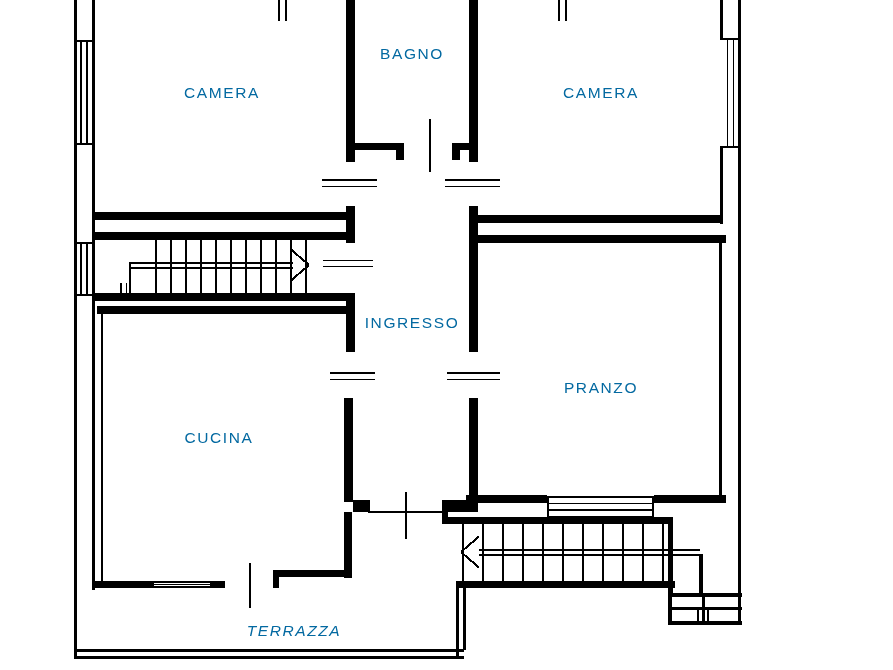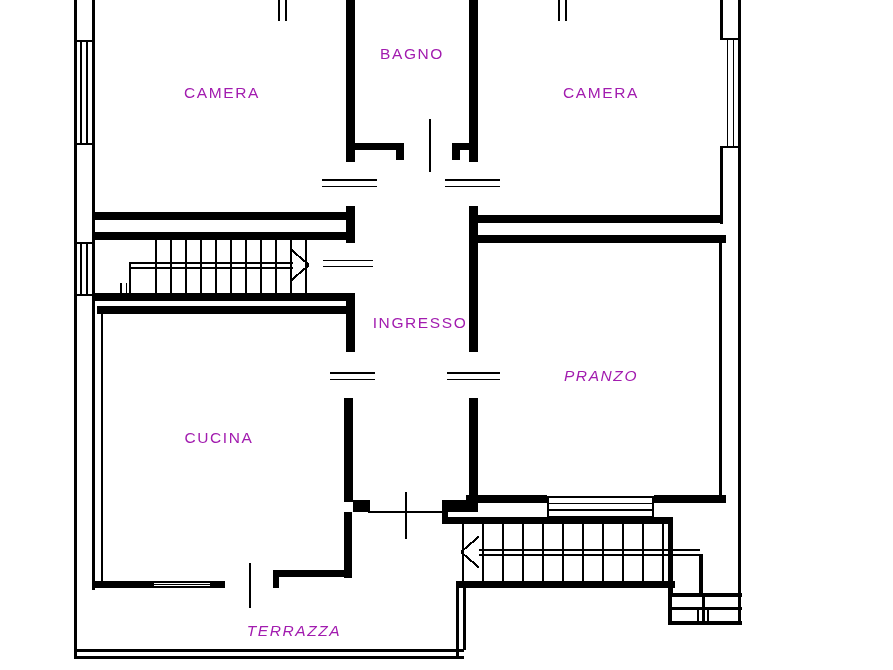--- a/index.html
+++ b/index.html
@@ -12,21 +12,21 @@
   }
   .plan-svg { position:absolute; left:0; top:0; }
   .plan-svg rect { fill:#000000; }
   .plan-svg line { stroke:#000000; }
   .room-label {
     position:absolute;
     transform:translate(-50%,-50%);
     font-size:15.5px;
     line-height:1;
     letter-spacing:1.6px;
-    color:#a21caf;
+    color:#0369a1;
     white-space:nowrap;
   }
 </style>
 </head>
 <body>
 
 <div class="canvas">
 
   <svg class="plan-svg" width="893" height="670" viewBox="0 0 893 670" shape-rendering="crispEdges">
 
@@ -198,20 +198,20 @@
       <rect x="706.5" y="608" width="2" height="13"></rect>
     </g>
   </svg>
 
   <div class="room-label" style="left:222px; top:93px;">CAMERA</div>
 
   <div class="room-label" style="left:412px; top:54px;">BAGNO</div>
 
   <div class="room-label" style="left:601px; top:93px;">CAMERA</div>
 
-  <div class="room-label" style="left:412px; top:323px;margin-left:8px;">INGRESSO</div>
-
-  <div class="room-label" style="left:601px; top:376px;font-style:italic;">PRANZO</div>
+  <div class="room-label" style="left:412px; top:323px;">INGRESSO</div>
+
+  <div class="room-label" style="left:601px; top:388px;">PRANZO</div>
 
   <div class="room-label" style="left:219px; top:438px;">CUCINA</div>
 
   <div class="room-label" style="left:294px; top:631px;font-style:italic;">TERRAZZA</div>
 </div>
 
 </body></html>

